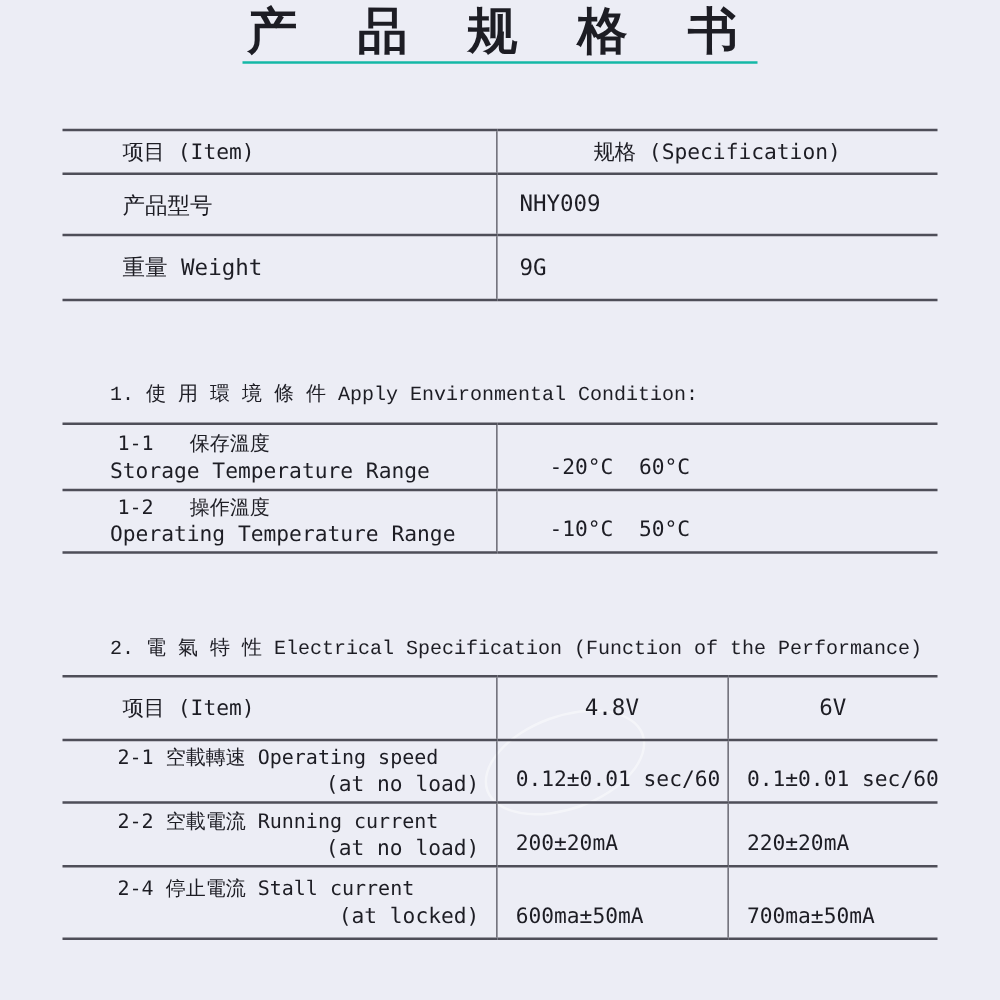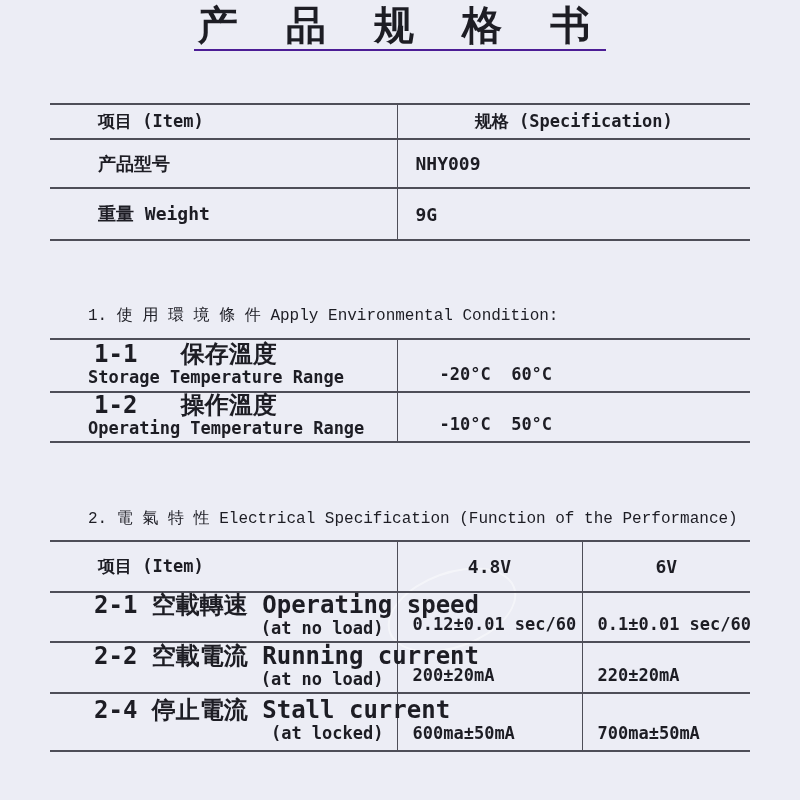--- a/index.html
+++ b/index.html
@@ -5,50 +5,50 @@
   html,body { margin:0; padding:0; }
   .doc {
     position:relative; width:800px; height:800px; overflow:hidden;
     background:#ECEDF5; color:#1D1D24;
     font-family:"DejaVu Sans Mono","Liberation Mono",monospace;
   }
   
   .title-wrap { position:absolute; top:2px; left:0; width:800px; text-align:center; }
   .title-cn {
     display:inline-block; font-size:40px; font-weight:bold; letter-spacing:12px;
-    padding:0 4px 1px 4px; border-bottom:2px solid #4c1d95; white-space:pre; line-height:46px;
+    padding:0 4px 1px 4px; border-bottom:2px solid #14b8a6; white-space:pre; line-height:46px;
   }
   .title-en { font-size:20px; letter-spacing:2.3px; margin-top:2px; white-space:pre; }
   
   .watermark {
     position:absolute; left:385px; top:572px; width:130px; height:72px;
     border:2px solid rgba(255,255,255,0.45); border-radius:50%;
     transform:rotate(-20deg);
   }
   
   .sec { position:absolute; left:88px; font-size:16px; line-height:22px; white-space:pre;font-family:Liberation Mono, monospace; }
   #sec1 { top:305px; }
   #sec2 { top:508px; }
   
   table { position:absolute; left:50px; width:700px; border-collapse:collapse; table-layout:fixed; }
   #t1  { top:103px; }
   #env { top:338px; }
   #t2  { top:540px; }
-  td { padding:0; vertical-align:middle;font-weight:bold; }
+  td { padding:0; vertical-align:middle; }
   tr td { border-bottom:2px solid #4E4E58; }
   tr.first td { border-top:2px solid #4E4E58; }
   td.vline { border-left:1.5px solid #4E4E58; }
   
   .c1  { padding-left:48px; font-size:18px; white-space:pre; }
   .hdr { font-size:17px; }
   .c2h { text-align:center; font-size:17px; white-space:pre; }
   .c2  { padding-left:18px; font-size:18px; white-space:pre; }
   
   .lab { padding-left:38px; font-size:17px; line-height:23px; }
-  .lab .l1 { margin-left:6px; font-size:24px; white-space:pre; }
+  .lab .l1 { margin-left:6px; font-size:16px; white-space:pre; }
   .lab .l2 { white-space:pre; }
   .lab .l2r { text-align:right; padding-right:13px; white-space:pre; }
   .val  { vertical-align:bottom; padding:0 0 7px 42px; font-size:17px; white-space:pre; }
   .v2   { vertical-align:bottom; padding:0 0 7px 15px; font-size:17px; white-space:pre; }
   .vh   { text-align:center; font-size:18px; white-space:pre; }
   
   #t1 tr.h35{height:35px} #t1 tr.h49{height:49px} #t1 tr.h48{height:48px} #t1 tr.h52{height:52px}
   #env tr.h53{height:53px} #env tr.h50{height:50px}
   #t2 tr.h51{height:51px} #t2 tr.h50{height:50px} #t2 tr.h56{height:56px} #t2 tr.h58{height:58px}
 </style>

